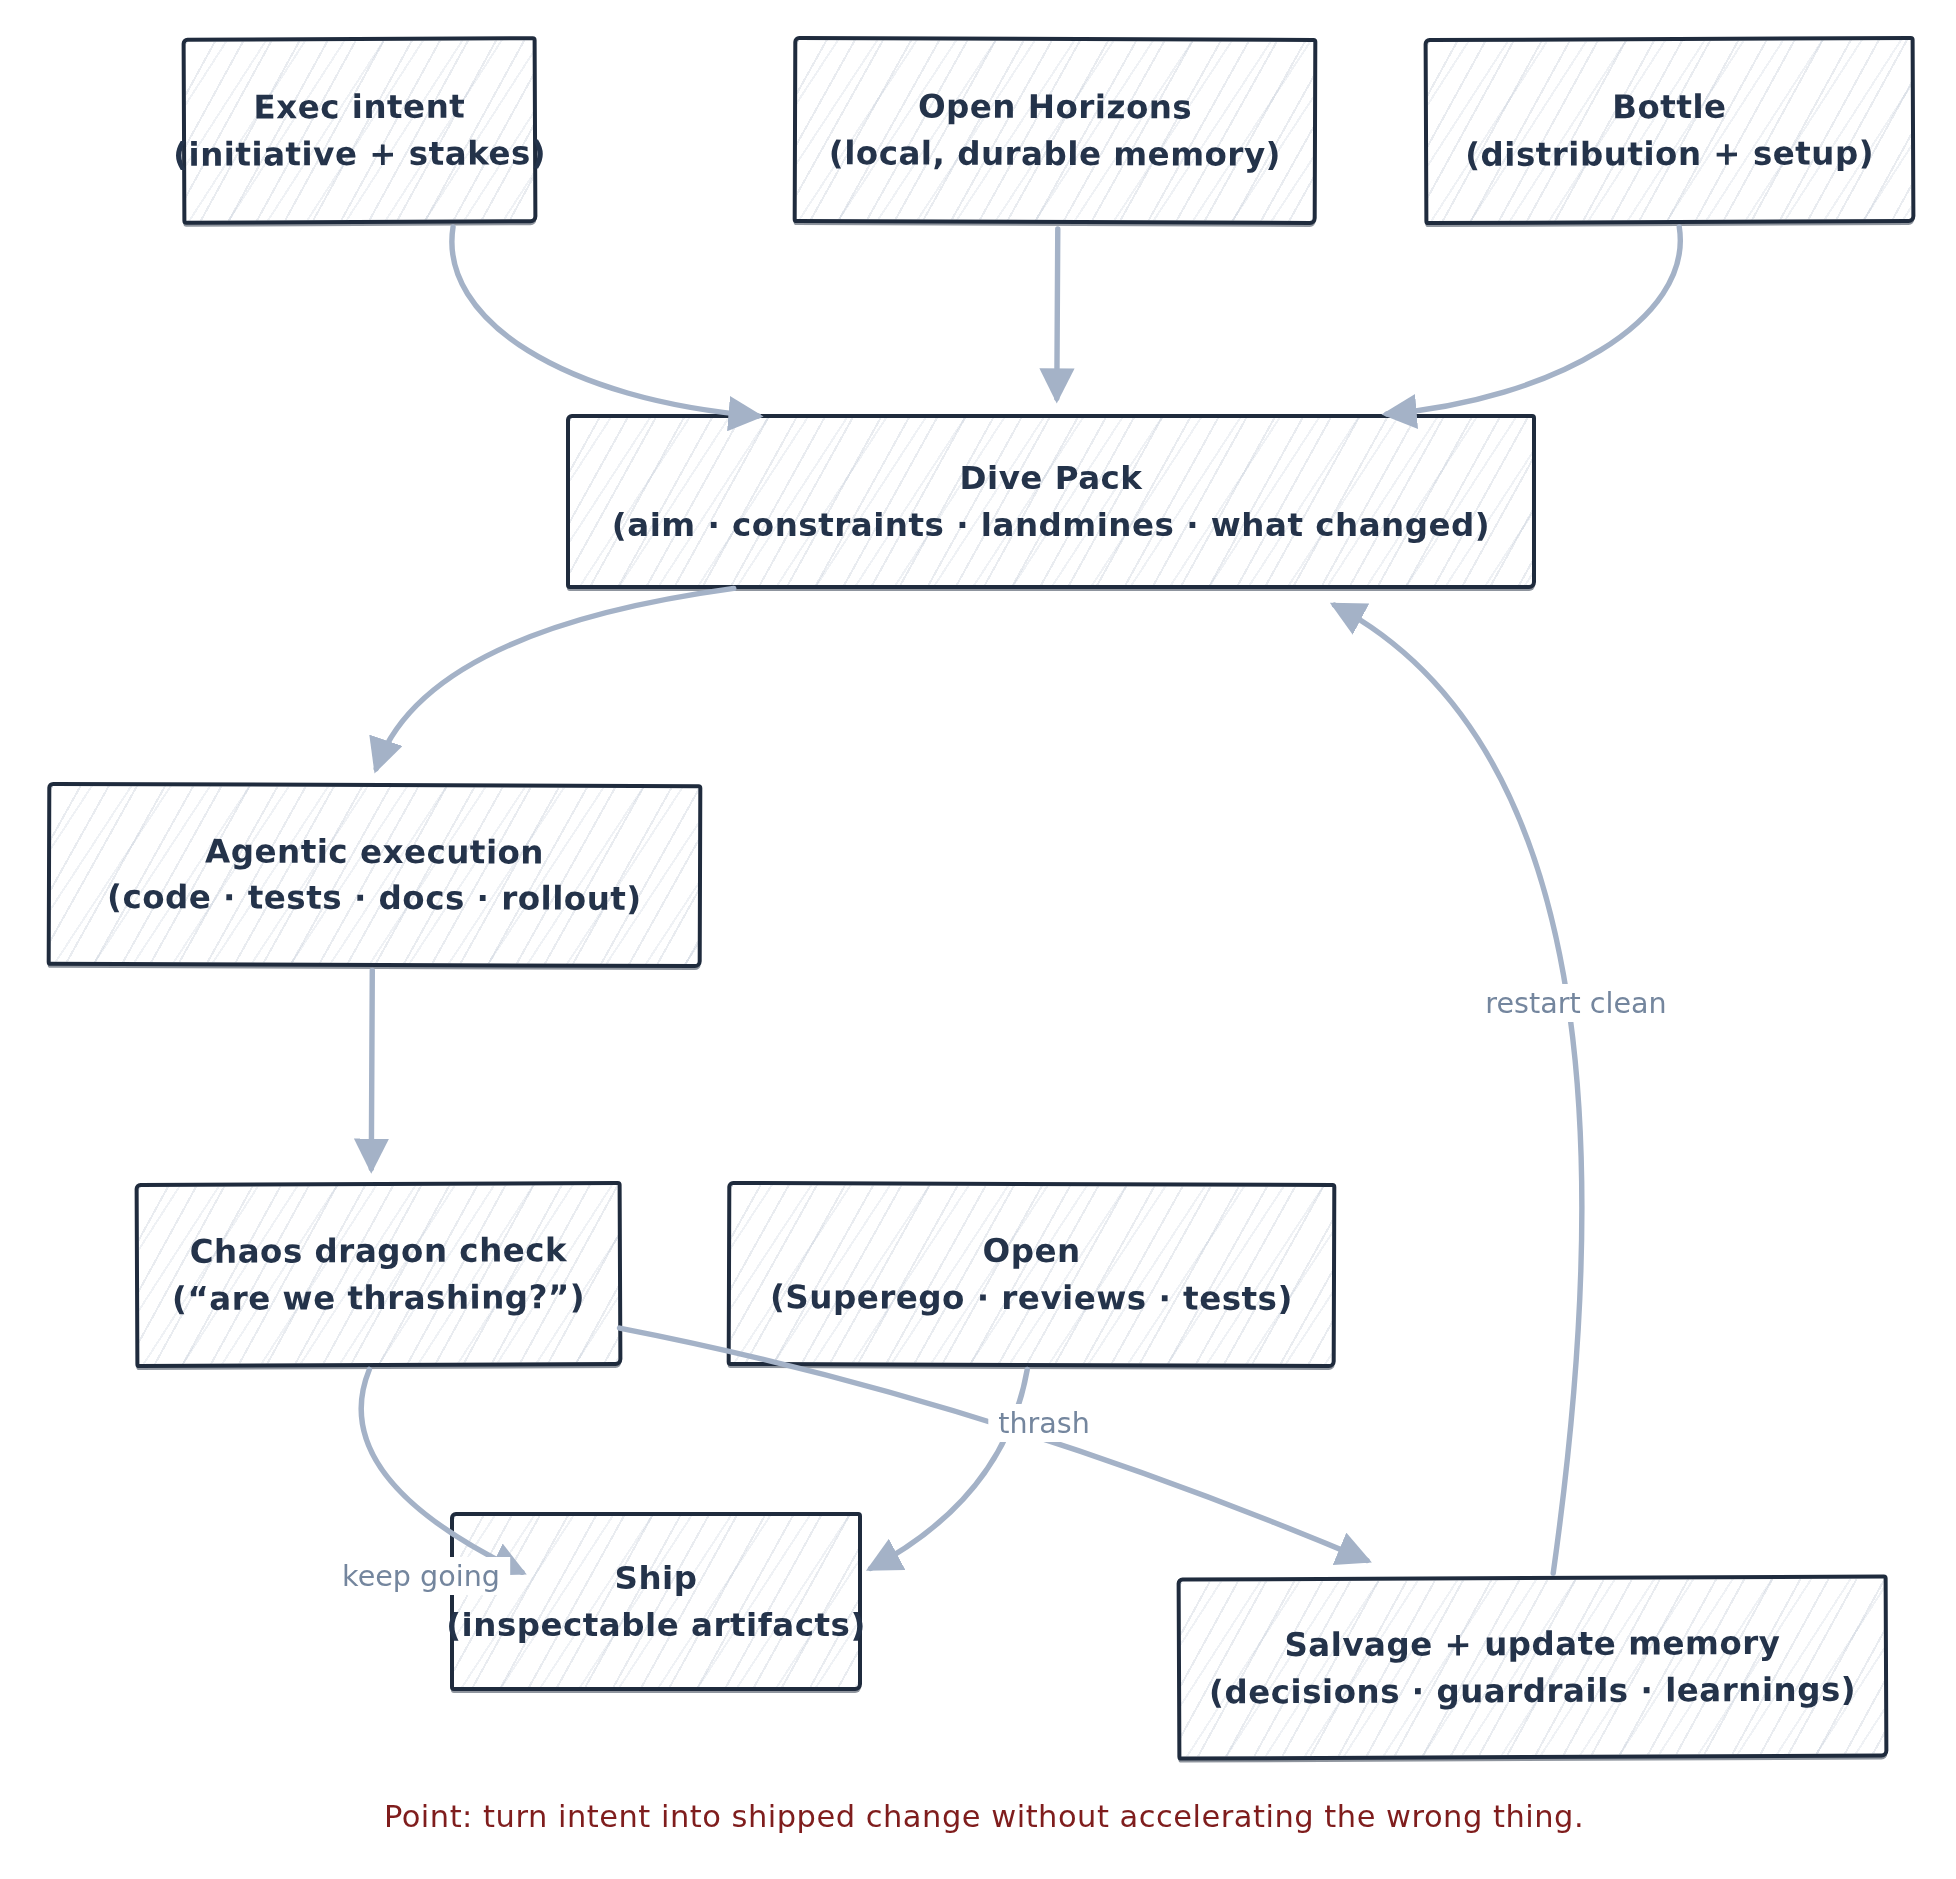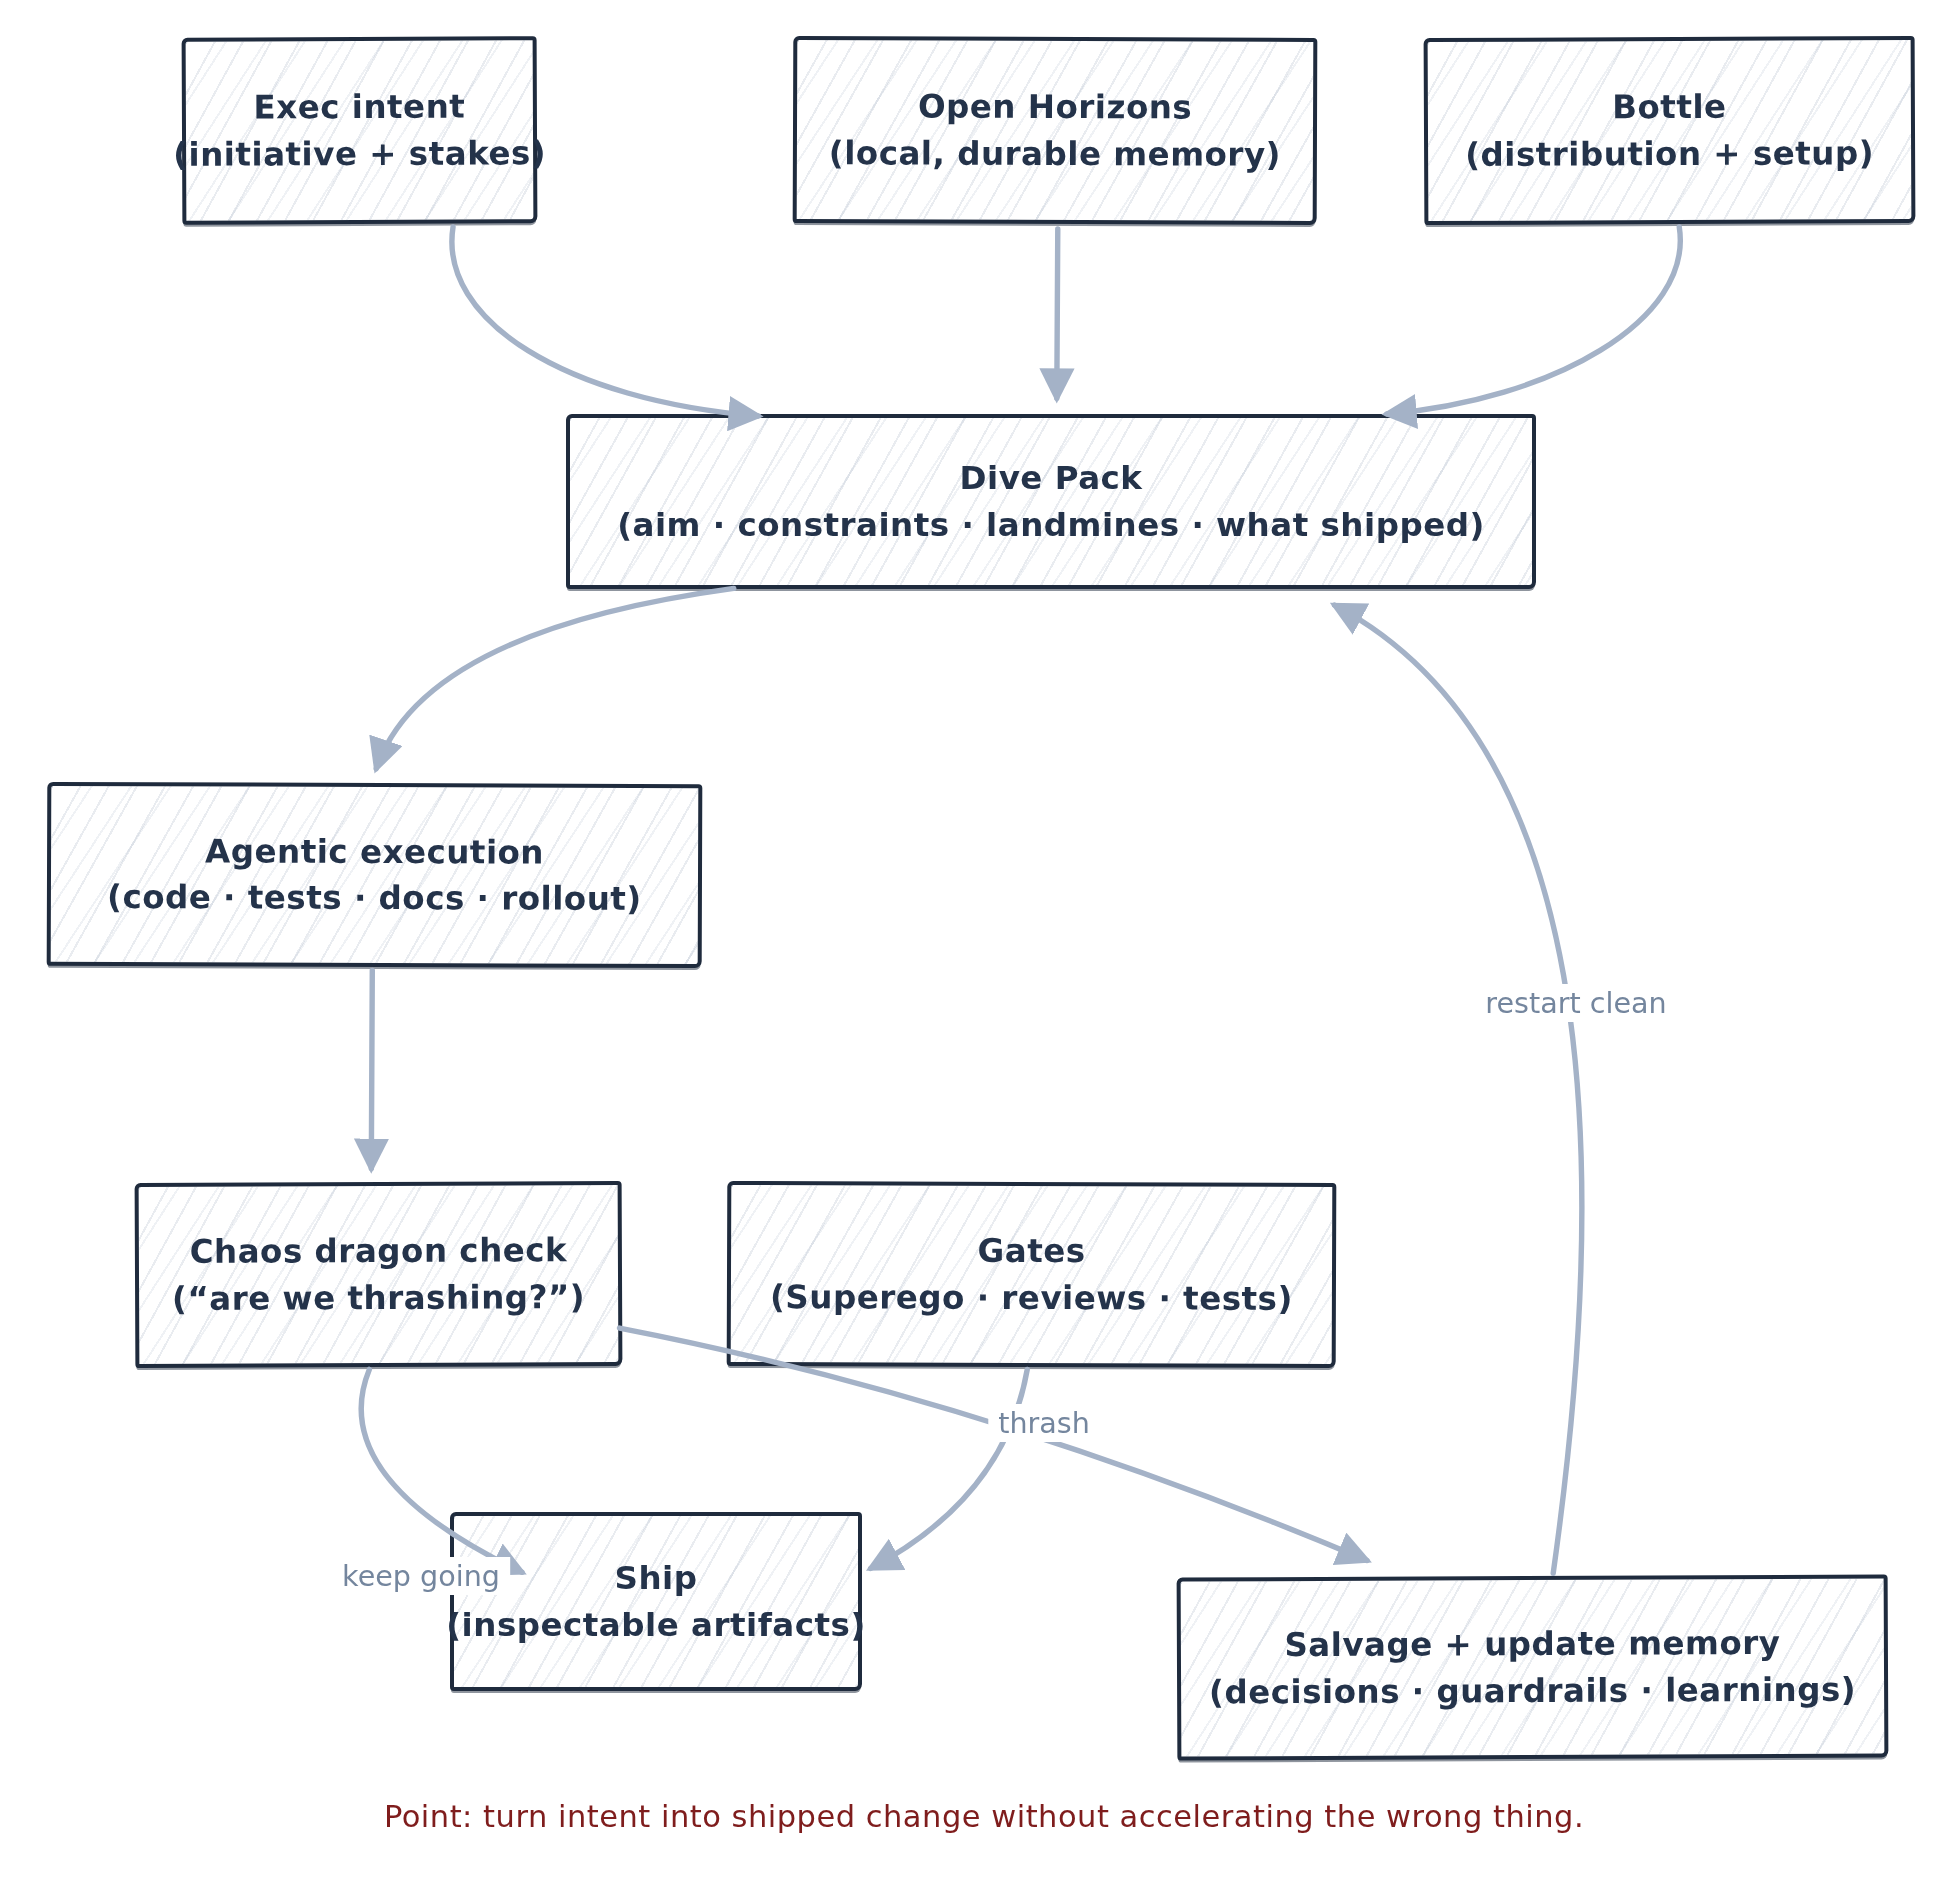--- a/index.html
+++ b/index.html
@@ -69,35 +69,35 @@
     <div class="node-sub">(local, durable memory)</div>
   </div>
 
   <div class="node tilt-a" style="left:1424px;top:37px;width:491px;height:187px">
     <div class="node-title">Bottle</div>
     <div class="node-sub">(distribution + setup)</div>
   </div>
 
   <div class="node" style="left:566px;top:414px;width:970px;height:175px">
     <div class="node-title">Dive Pack</div>
-    <div class="node-sub">(aim · constraints · landmines · what shipped)</div>
+    <div class="node-sub">(aim · constraints · landmines · what changed)</div>
   </div>
 
   <div class="node tilt-b" style="left:47px;top:783px;width:655px;height:184px">
     <div class="node-title">Agentic execution</div>
     <div class="node-sub">(code · tests · docs · rollout)</div>
   </div>
 
   <div class="node tilt-a" style="left:135px;top:1182px;width:487px;height:185px">
     <div class="node-title">Chaos dragon check</div>
     <div class="node-sub">(“are we thrashing?”)</div>
   </div>
 
   <div class="node tilt-b" style="left:727px;top:1182px;width:609px;height:185px">
-    <div class="node-title">Gates</div>
+    <div class="node-title">Open</div>
     <div class="node-sub">(Superego · reviews · tests)</div>
   </div>
 
   <div class="node" style="left:450px;top:1512px;width:412px;height:179px">
     <div class="node-title">Ship</div>
     <div class="node-sub">(inspectable artifacts)</div>
   </div>
 
   <div class="node tilt-a" style="left:1177px;top:1576px;width:711px;height:183px">
     <div class="node-title">Salvage + update memory</div>

